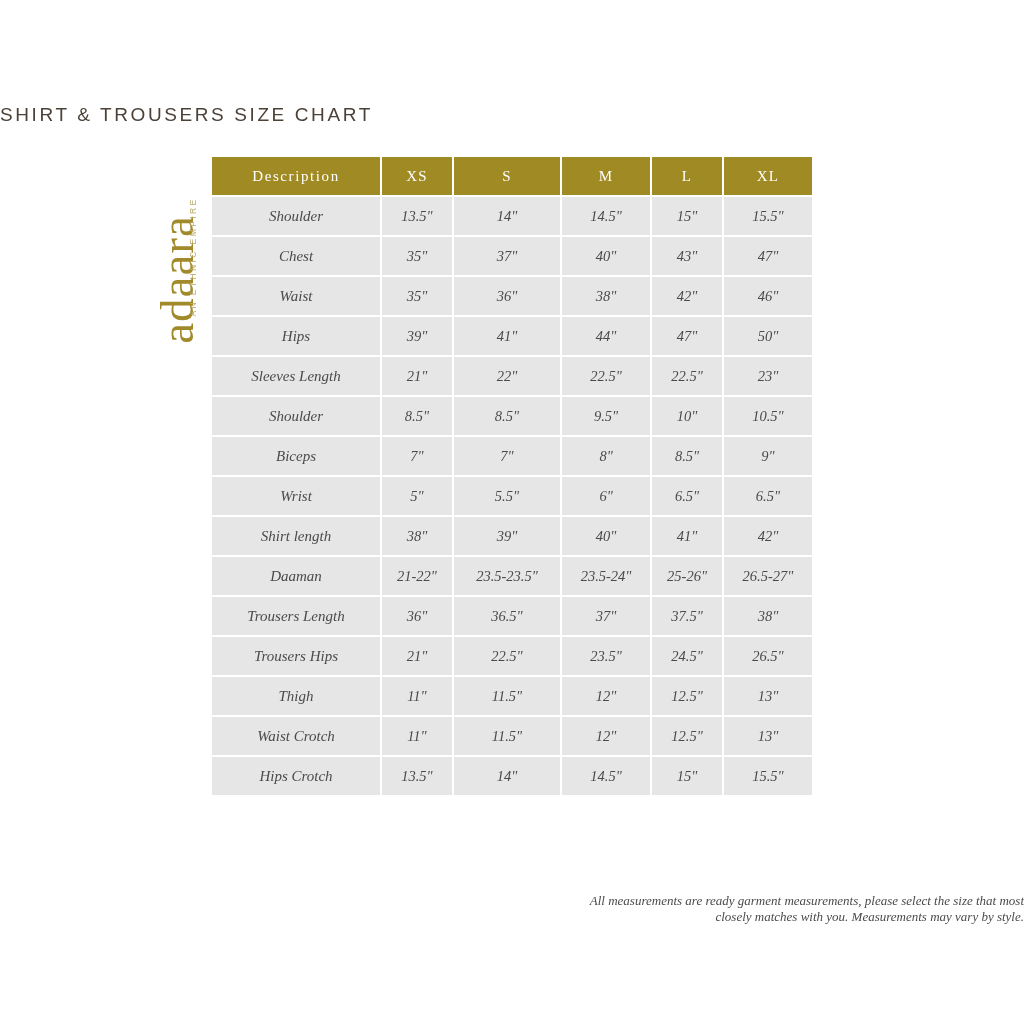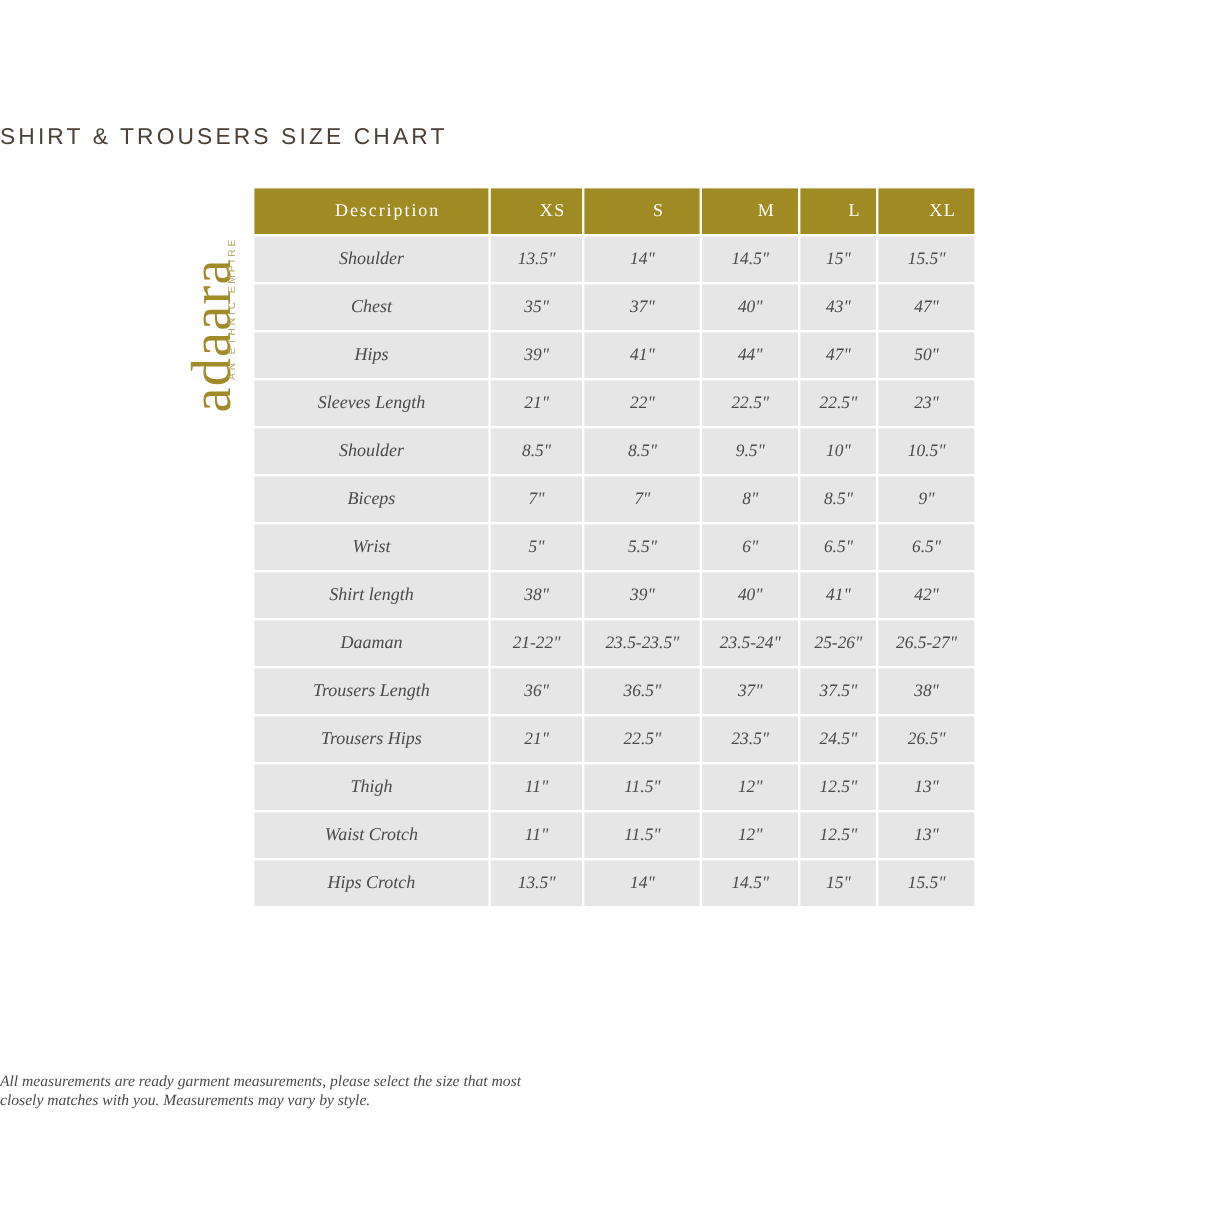--- a/index.html
+++ b/index.html
@@ -79,21 +79,20 @@
   table.size-chart th {
     background: #a08a24;
     color: #ffffff;
     font-family: "Liberation Serif", serif;
     font-size: 15px;
     font-weight: normal;
     letter-spacing: 1.2px;
     height: 36px;
     text-align: center;
     vertical-align: middle;
-    padding-left: 28px;
   }
   table.size-chart th.desc-head {
     width: 166px;
     letter-spacing: 1.6px;
   }
   table.size-chart td {
     background: #e6e6e6;
     color: #4a4a4a;
     font-family: "Liberation Serif", serif;
     font-style: italic;
@@ -104,21 +103,21 @@
   }
   table.size-chart td.row-label {
     width: 166px;
     font-size: 15px;
   }
   .footnote {
     position: absolute;
     top: 893px;
     left: 0;
     width: 1024px;
-    text-align: left;
+    text-align: right;
     font-family: "Liberation Serif", serif;
     font-style: italic;
     font-size: 13px;
     color: #4a4a4a;
     line-height: 1.25;
   }
   .footnote span { display: block; }
 </style>
 </head>
 <body>
@@ -155,20 +154,28 @@
         </tr>
         <tr>
           <td class="row-label">Chest</td>
           <td>35"</td>
           <td>37"</td>
           <td>40"</td>
           <td>43"</td>
           <td>47"</td>
         </tr>
         <tr>
+          <td class="row-label">Waist</td>
+          <td>35"</td>
+          <td>36"</td>
+          <td>38"</td>
+          <td>42"</td>
+          <td>46"</td>
+        </tr>
+        <tr>
           <td class="row-label">Hips</td>
           <td>39"</td>
           <td>41"</td>
           <td>44"</td>
           <td>47"</td>
           <td>50"</td>
         </tr>
         <tr>
           <td class="row-label">Sleeves Length</td>
           <td>21"</td>

